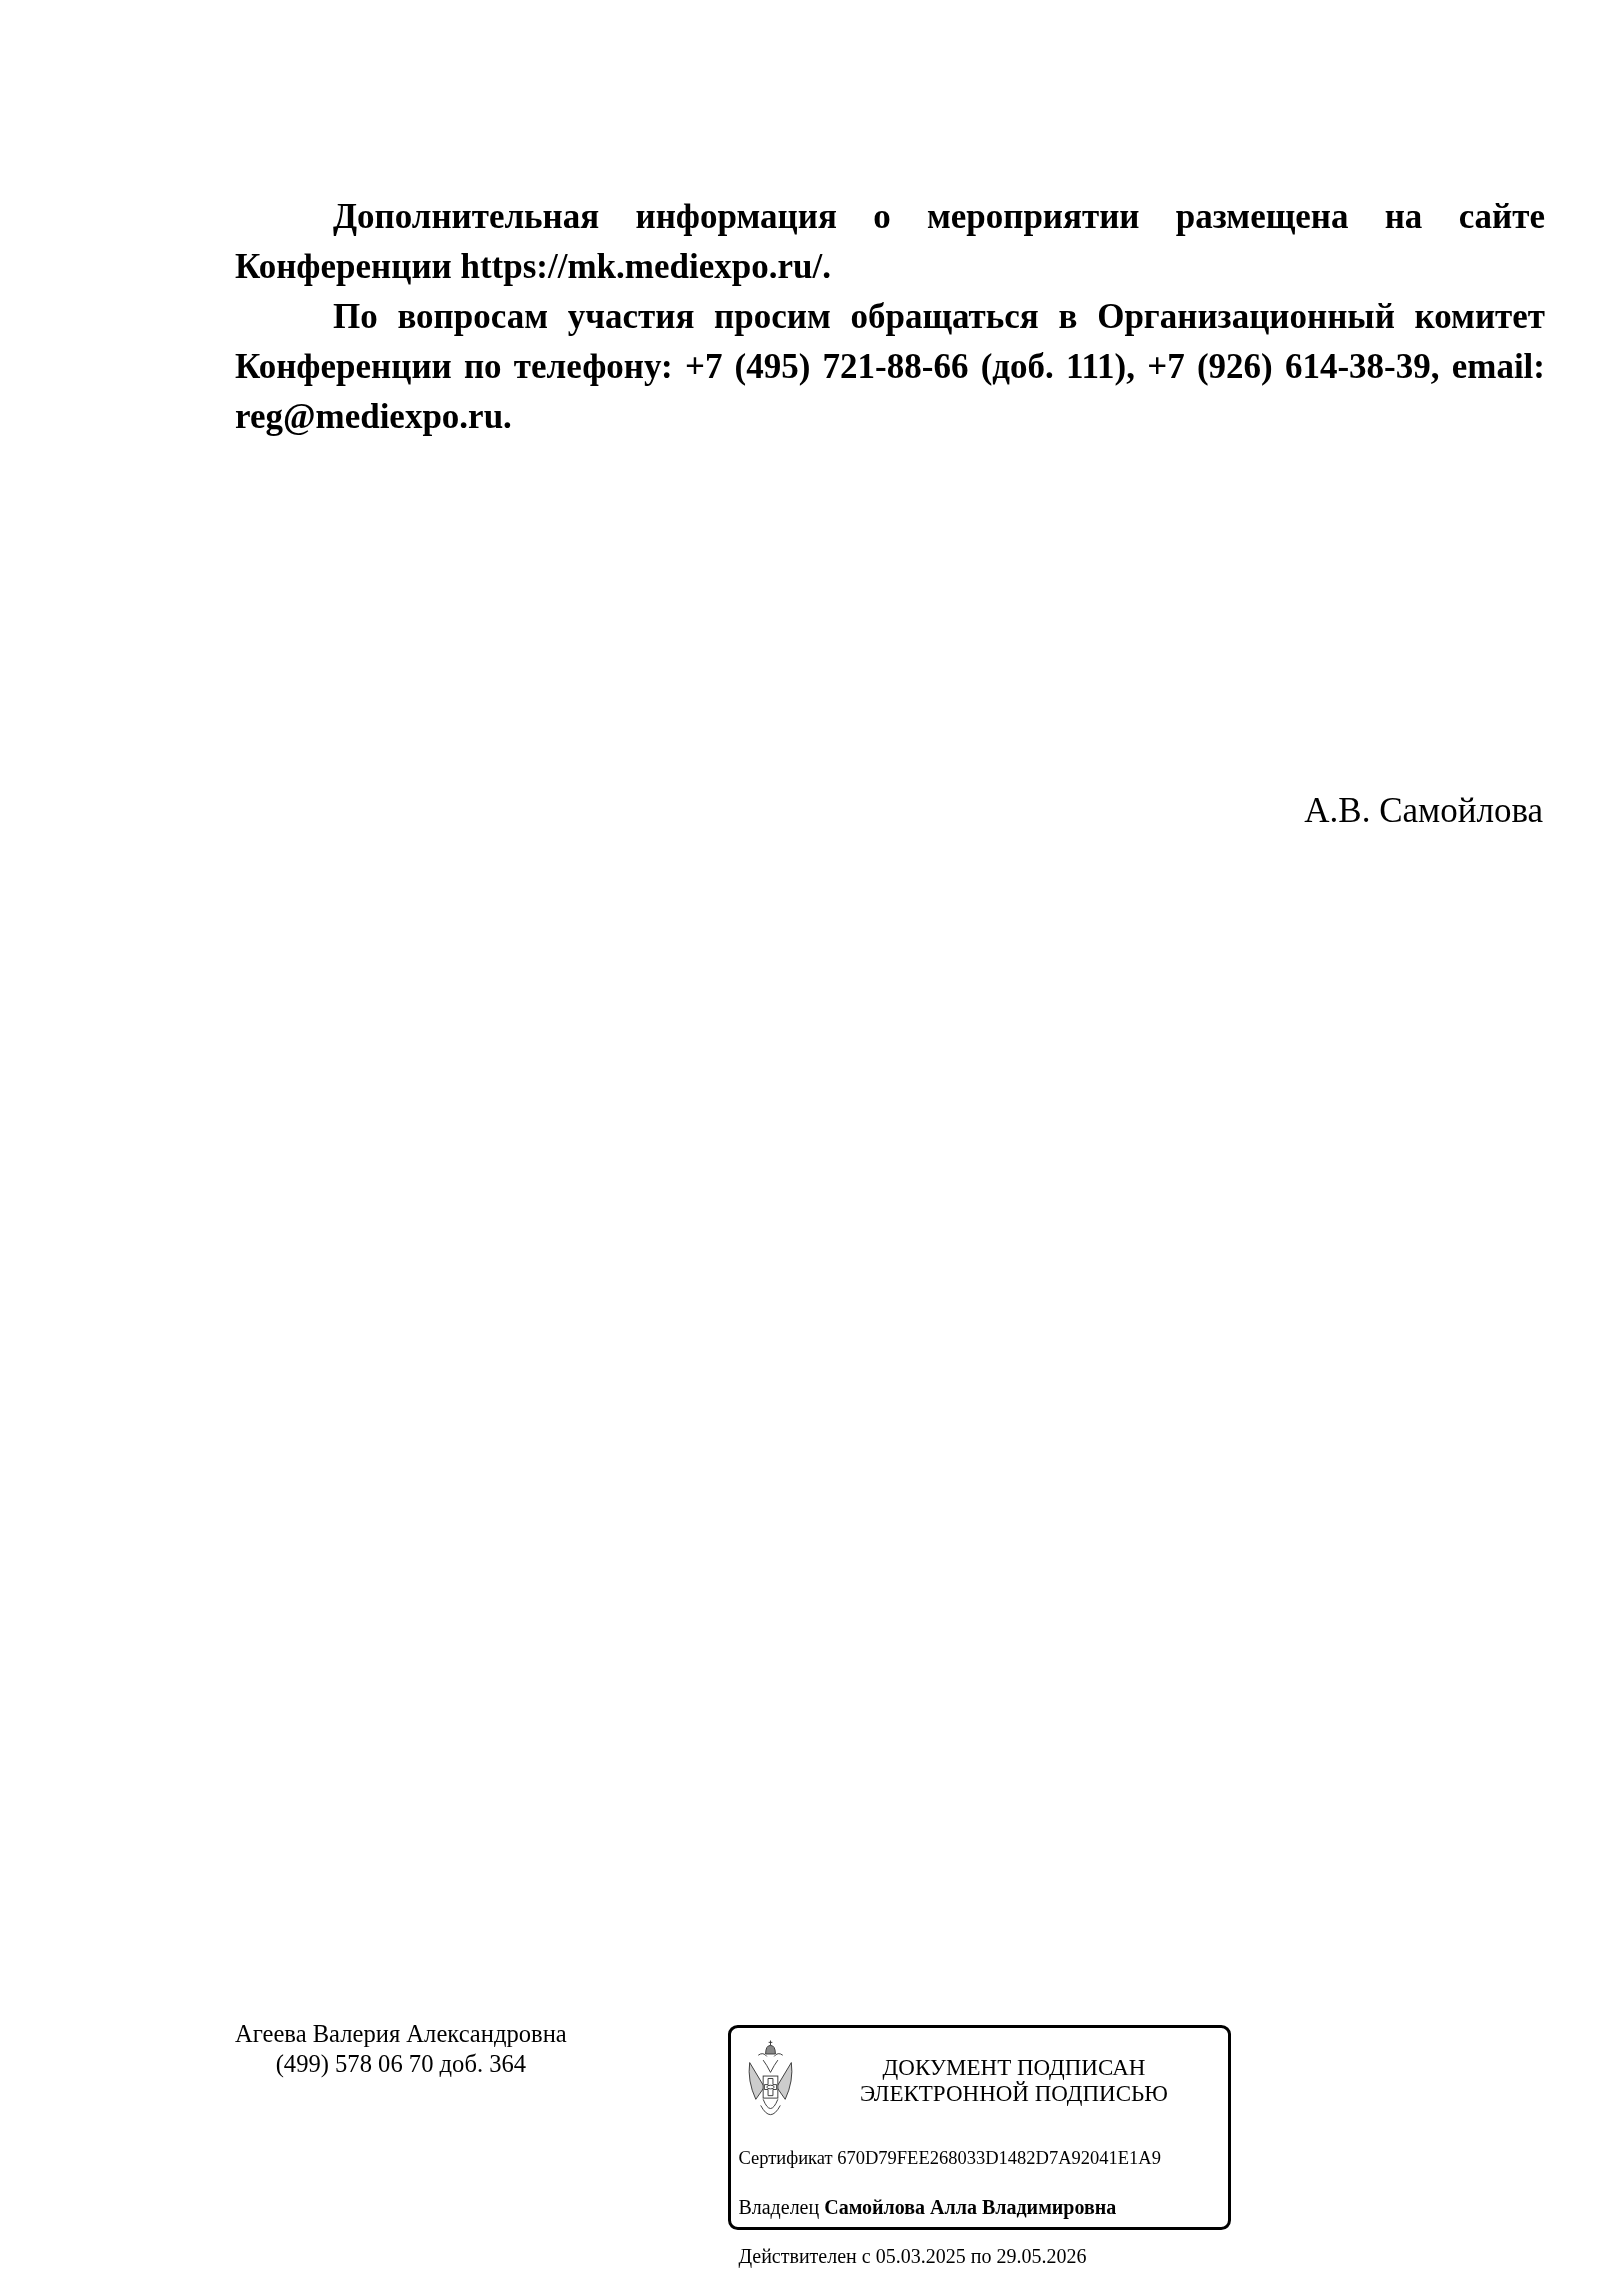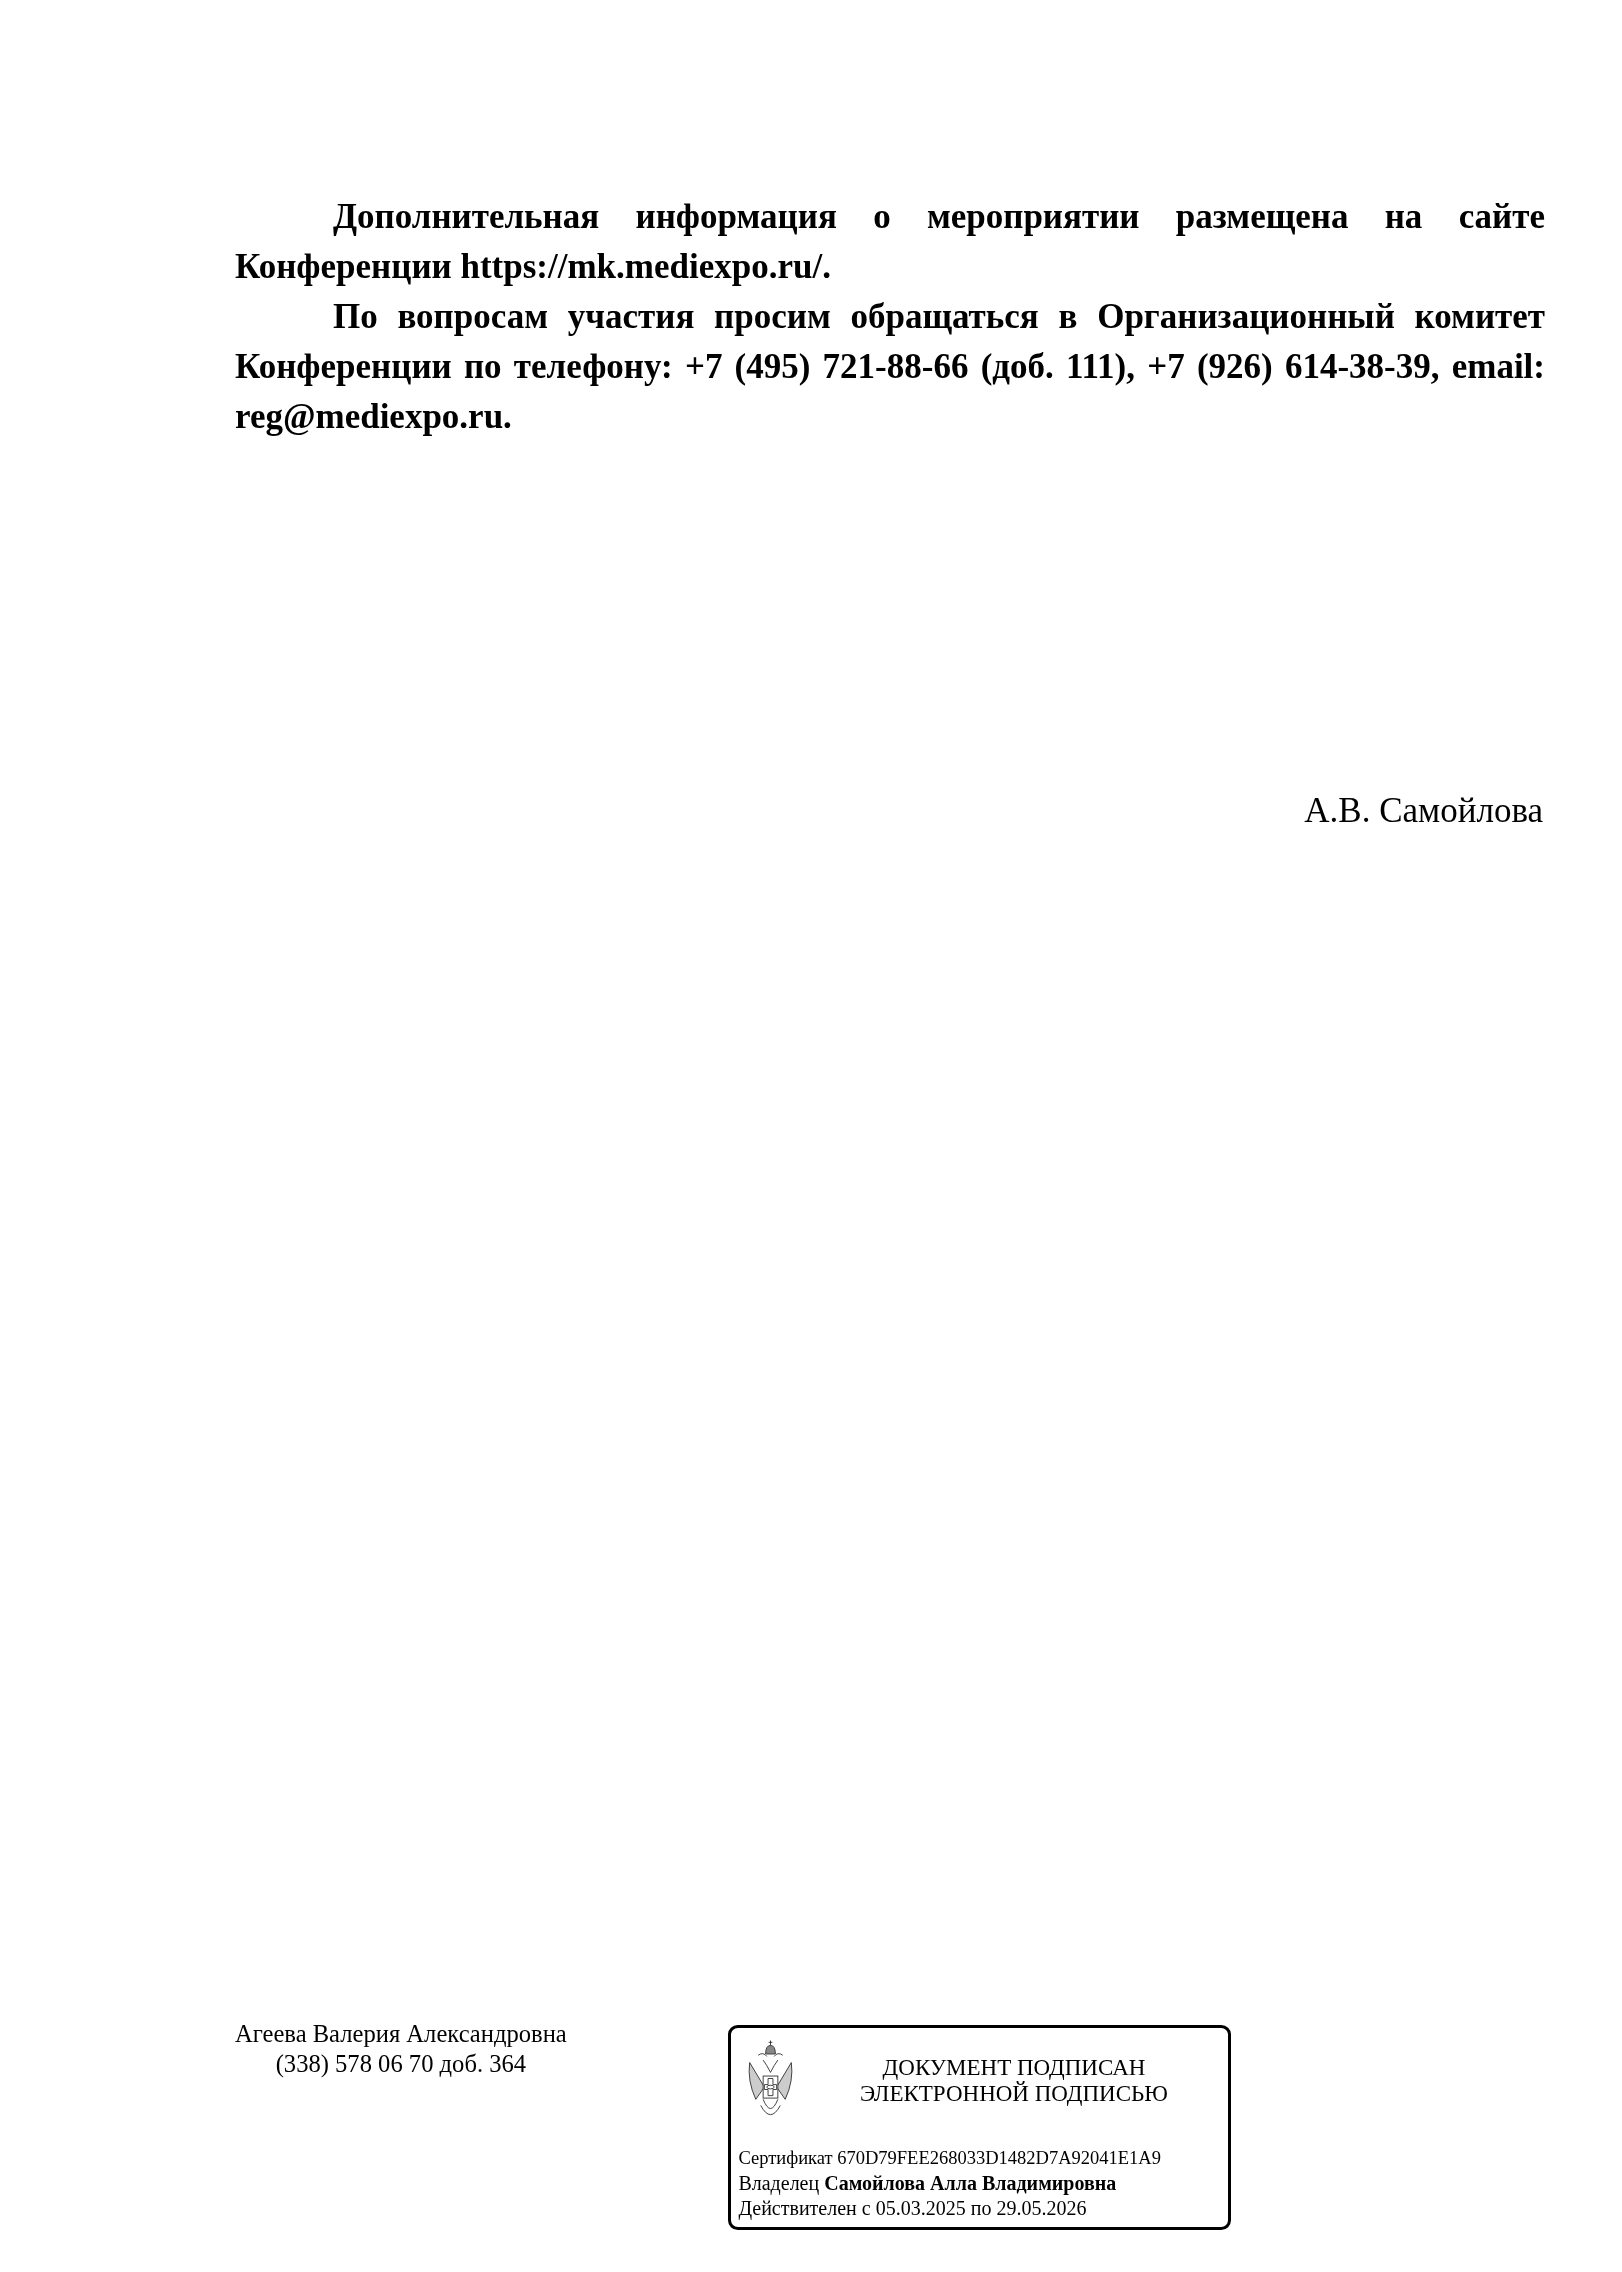--- a/index.html
+++ b/index.html
@@ -10,36 +10,36 @@
   .body-text p { margin: 0; }
   .indent { text-indent: 98px; font-weight: bold; }
   .signer { position: absolute; right: 79px; top: 786px; font-size: 35px; line-height: 50px; }
   .executor { position: absolute; left: 235px; top: 2019px; font-size: 24.6px; line-height: 29.5px; text-align: center; }
   .stamp { position: absolute; left: 728px; top: 2025px; width: 497px; height: 199px;
            border: 3.7px solid #000; border-radius: 9.8px; box-sizing: content-box; }
   .emblem { position: absolute; left: 14.8px; top: 9.8px; width: 49px; height: 92px; }
   .stamp-title { position: absolute; left: 74px; top: 27px; width: 418px; text-align: center;
                  font-size: 23px; line-height: 26px; }
   .stamp-lines { position: absolute; left: 7.4px; top: 118px; font-size: 18.5px; line-height: 25px; white-space: nowrap; }
-  .stamp-lines .big { font-size: 20px; }
+  .stamp-lines .big { font-size: 20px; margin-top: 24px; }
   .bold { font-weight: bold; }
 </style>
 </head>
 <body>
 
 <div class="body-text">
   <p class="indent">Дополнительная информация о мероприятии размещена на сайте Конференции https://mk.mediexpo.ru/.</p>
   <p class="indent">По вопросам участия просим обращаться в Организационный комитет Конференции по телефону: +7 (495) 721-88-66 (доб. 111), +7 (926) 614-38-39, email: reg@mediexpo.ru.</p>
 </div>
 
 <div class="signer">А.В. Самойлова</div>
 
 <div class="executor">
   <div>Агеева Валерия Александровна</div>
-  <div>(338) 578 06 70 доб. 364</div>
+  <div>(499) 578 06 70 доб. 364</div>
 </div>
 
 <div class="stamp">
   <svg class="emblem" viewBox="0 0 80 150">
     <g fill="none" stroke="#333" stroke-width="1.5">
       <line x1="40" y1="4" x2="40" y2="12"></line>
         <line x1="37" y1="7" x2="43" y2="7"></line>
       <path d="M32 26 Q32 12 40 12 Q48 12 48 26 Z" fill="#888"></path>
       <path d="M20 28 Q28 22 34 30 M60 28 Q52 22 46 30"></path>
       <path d="M6 40 Q2 70 16 100 L30 80 Z" fill="#ccc"></path>

